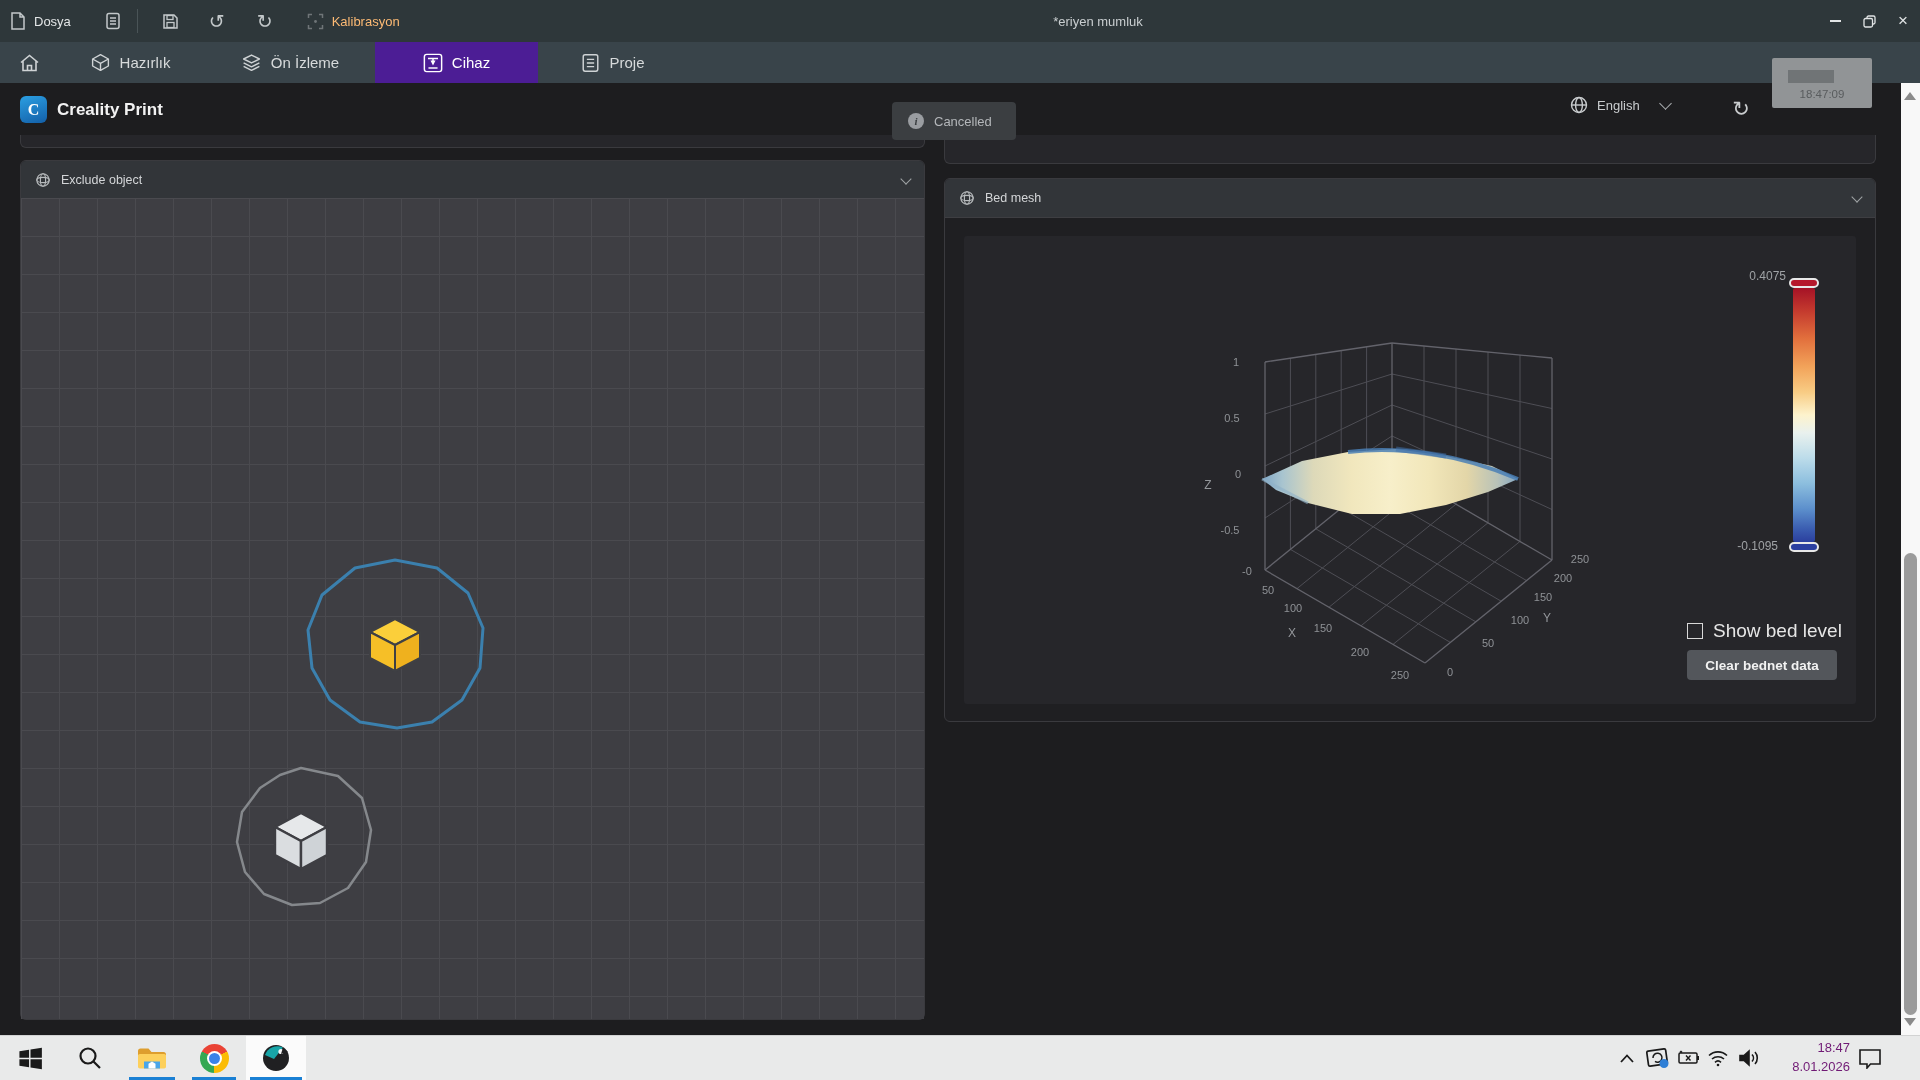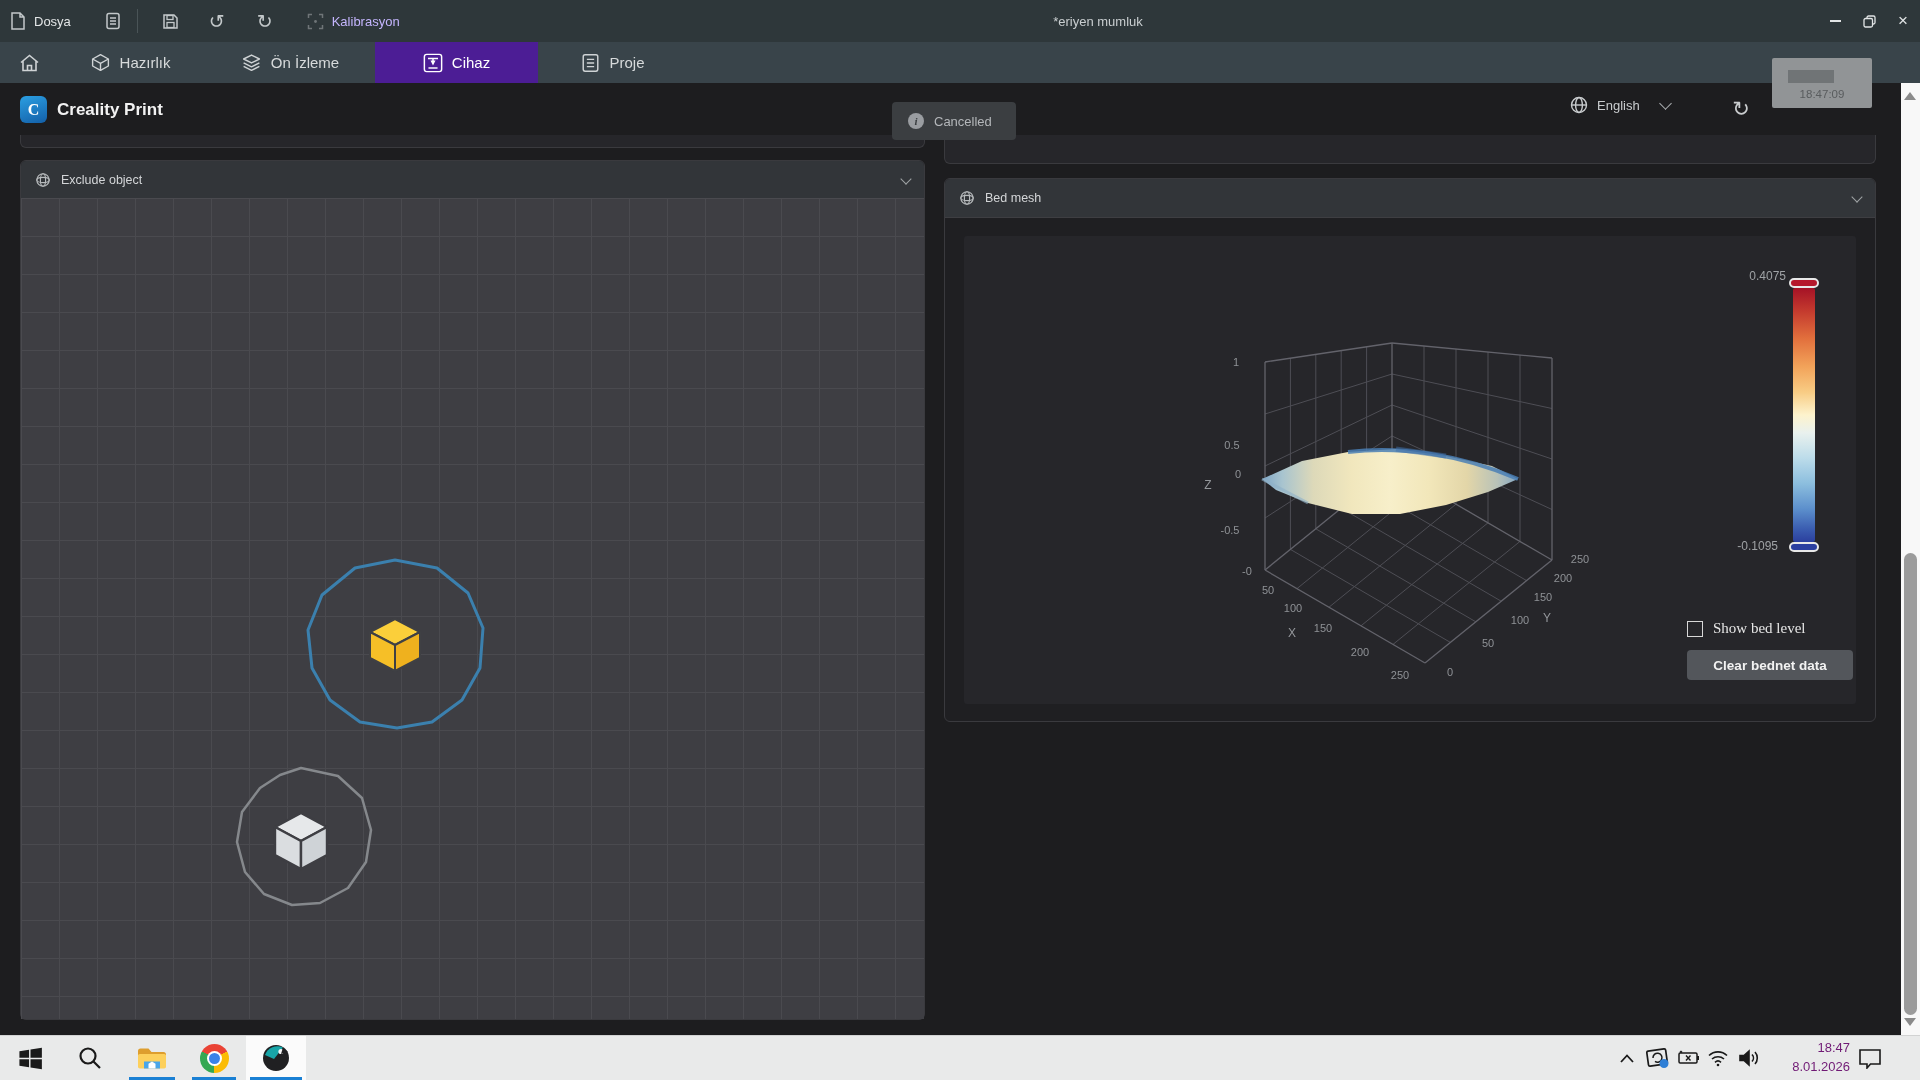--- a/index.html
+++ b/index.html
@@ -10,21 +10,21 @@
     -webkit-font-smoothing:antialiased;
   }
   .abs{position:absolute;}
   svg{display:block;}
 
   
   .titlebar{left:0;top:0;width:1920px;height:42px;background:#2e373a;display:flex;align-items:center;}
   .tb-item{display:flex;align-items:center;gap:8px;color:#e3e6e7;font-size:13px;padding:0 10px;height:100%;cursor:default;}
   .tb-icon{color:#c3c8ca;font-size:17px;line-height:1;}
   .tb-sep{width:1px;height:24px;background:#4a5457;margin:0 6px;}
-  .tb-disabled{color:#c4b5fd;}
+  .tb-disabled{color:#fdba74;}
   .doc-title{position:absolute;left:1098px;top:0;height:42px;transform:translateX(-50%);display:flex;align-items:center;color:#c9ced0;font-size:13px;}
   .win-btn{width:34px;height:42px;display:flex;align-items:center;justify-content:center;color:#e2e5e6;}
   .win-btn.close{font-size:17px;}
 
   
   .tabbar{left:0;top:42px;width:1920px;height:41px;background:#39444a;}
   .tab{position:absolute;top:0;height:41px;display:flex;align-items:center;justify-content:center;gap:9px;color:#d7dadb;font-size:15px;text-align:center;}
   .tab.active{background:#4c1d95;color:#ffffff;}
 
   
@@ -64,22 +64,22 @@
   
   .plotbox{left:964px;top:236px;width:892px;height:468px;background:#26262a;border-radius:3px;}
   .tick{position:absolute;transform:translate(-50%,-50%);color:#8f9296;font-size:11px;white-space:nowrap;}
   .axlabel{position:absolute;transform:translate(-50%,-50%);color:#94979b;font-size:12px;}
   .cbar-label{position:absolute;color:#9fa2a5;font-size:12px;transform:translateY(-50%);text-align:right;width:70px;}
   .cbar{position:absolute;left:829px;top:52px;width:22px;height:254px;border-radius:2px;
     background:linear-gradient(#a51226 0%,#c43a2e 9%,#e2703d 20%,#f2a35a 31%,#f8cc84 41%,#fdf3cd 50%,#e9f1ee 57%,#bcdcea 67%,#8cbede 77%,#5c8fcc 87%,#3a5cb0 95%,#2b3f9e 100%);}
   .cbar-cap{position:absolute;left:825px;width:30px;height:10px;border:2px solid #e8e8e8;border-radius:6px;box-sizing:border-box;}
   .showlevel{position:absolute;left:723px;top:384px;display:flex;align-items:center;gap:10px;}
   .checkbox{width:14px;height:14px;border:1.5px solid #d8d8d8;background:transparent;}
-  .showlevel-label{color:#e6e6e6;font-size:15px;font-family:Liberation Serif, serif;}
-  .clearbtn{position:absolute;left:723px;top:414px;width:166px;height:30px;background:#53565b;border:none;border-radius:4px;
+  .showlevel-label{color:#e6e6e6;font-size:19px;font-family:Liberation Sans, sans-serif;}
+  .clearbtn{position:absolute;left:723px;top:414px;width:150px;height:30px;background:#53565b;border:none;border-radius:4px;
             color:#f2f2f2;font-size:13.5px;font-weight:bold;font-family:"Liberation Sans",sans-serif;}
 
   
   .scrollbar{left:1901px;top:83px;width:19px;height:952px;background:#f8f8f8;}
   .sb-arrow{position:absolute;left:3px;width:0;height:0;border-left:6px solid transparent;border-right:6px solid transparent;}
   .sb-up{top:9px;border-bottom:8px solid #8a8a8a;}
   .sb-down{bottom:9px;border-top:8px solid #8a8a8a;}
   .sb-thumb{position:absolute;left:3px;top:470px;width:13px;height:462px;background:#9b9b9b;border-radius:7px;}
 
   
@@ -351,21 +351,21 @@
 
     <g>
       <polygon points="1262,479 1302,461 1348,452 1396,449 1446,456 1492,466 1518,479 1488,492 1446,505 1400,514 1352,514 1308,503 1276,490" fill="url(#surf)" stroke="none"></polygon>
       <path d="M1348,452 C1400,446 1460,454 1518,479" fill="none" stroke="#4a7fb5" stroke-width="4" opacity="0.85"></path>
       <path d="M1396,449 L1446,456" fill="none" stroke="#3f6fa8" stroke-width="5" opacity="0.5"></path>
       <path d="M1262,479 L1308,503" fill="none" stroke="#8fb0c8" stroke-width="3" opacity="0.6"></path>
     </g>
   </svg>
 
   <span class="tick" style="left:272px;top:126px;">1</span>
-  <span class="tick" style="left:268px;top:182px;margin-top:27px;">0.5</span>
+  <span class="tick" style="left:268px;top:182px;">0.5</span>
   <span class="tick" style="left:274px;top:238px;">0</span>
   <span class="tick" style="left:266px;top:294px;">-0.5</span>
   <span class="axlabel" style="left:244px;top:249px;">Z</span>
   <span class="tick" style="left:283px;top:335px;">-0</span>
 
   <span class="tick" style="left:304px;top:354px;">50</span>
   <span class="tick" style="left:329px;top:372px;">100</span>
   <span class="tick" style="left:359px;top:392px;">150</span>
   <span class="tick" style="left:396px;top:416px;">200</span>
   <span class="tick" style="left:436px;top:439px;">250</span>

